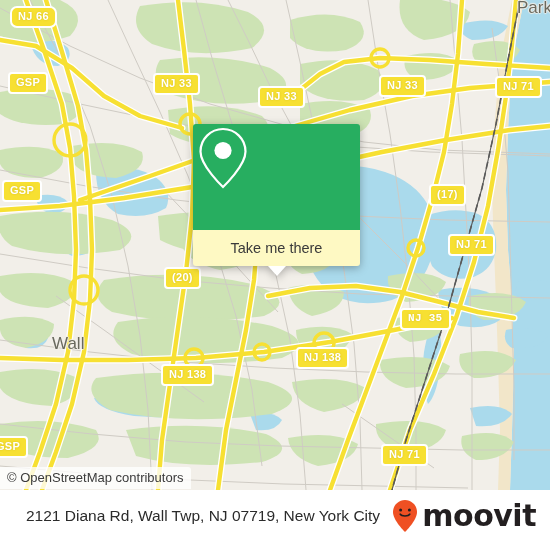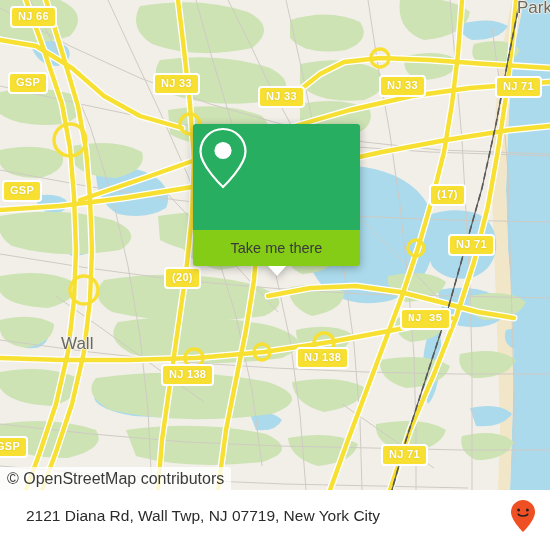--- a/index.html
+++ b/index.html
@@ -52,21 +52,21 @@
     filter:drop-shadow(0 2px 4px rgba(0,0,0,.30));
   }
   #popup-green{
     background:#27ae60;
     height:106px;
     border-radius:3px 3px 0 0;
     display:flex;align-items:center;justify-content:center;
   }
   #popup-pin{display:block;}
   #popup-button{
-    background:#84cc16;
+    background:#fef9c3;
     height:36px;
     border-radius:0 0 3px 3px;
     display:flex;align-items:center;justify-content:center;
     color:#3a3a3a;
     font-size:14.5px;
     cursor:pointer;
     position:relative;
   }
   #popup-tail{
     position:absolute;left:50%;top:142px;
@@ -75,21 +75,21 @@
     border-left:9px solid transparent;
     border-right:9px solid transparent;
     border-top:10px solid #ffffff;
   }
 
   
   #attribution{
     position:absolute;left:0;top:467px;
     background:rgba(255,255,255,.78);
     color:#3a3a3a;
-    font-size:16px;
+    font-size:13px;
     padding:3px 7px 4px 7px;
     border-radius:0 3px 0 0;
     white-space:nowrap;
   }
 
   
   #footer{
     position:absolute;left:0;top:490px;width:550px;height:60px;
     background:#ffffff;
     display:flex;align-items:center;
@@ -267,40 +267,40 @@
         <g fill="none" stroke="#5a5a5a" stroke-width="1.6" stroke-dasharray="7 4">
           <path d="M520,0 L508,60 L496,124 L482,188 L464,252 L446,316 L426,378 L406,440 L392,490"></path>
         </g>
         <g fill="none" stroke="#5a5a5a" stroke-width="1.1">
           <path d="M520,0 L508,60 L496,124 L482,188 L464,252 L446,316 L426,378 L406,440 L392,490"></path>
         </g>
       </g>
     </svg>
 
     <div id="shield-layer">
-        <div class="shield" style="left: 10px; top: 6px;">NJ 66</div>
+        <div class="shield" style="left: 10px; top: 6px; border-radius: 7px;">NJ 66</div>
         <div class="shield" style="left: 8px; top: 72px;">GSP</div>
         <div class="shield" style="left: 153px; top: 73px;">NJ 33</div>
         <div class="shield" style="left: 258px; top: 86px;">NJ 33</div>
         <div class="shield" style="left: 379px; top: 75px;">NJ 33</div>
         <div class="shield" style="left: 495px; top: 76px;">NJ 71</div>
         <div class="shield" style="left: 2px; top: 180px;">GSP</div>
         <div class="shield" style="left: 429px; top: 184px;">(17)</div>
         <div class="shield" style="left: 448px; top: 234px;">NJ 71</div>
         <div class="shield" style="left: 164px; top: 267px;">(20)</div>
         <div class="shield" style="left: 400px; top: 308px; font-family: Liberation Mono, monospace;">NJ 35</div>
         <div class="shield" style="left: 296px; top: 347px;">NJ 138</div>
         <div class="shield" style="left: 161px; top: 364px;">NJ 138</div>
         <div class="shield" style="left: -12px; top: 436px;">GSP</div>
         <div class="shield" style="left: 381px; top: 444px;">NJ 71</div>
       </div>
 
     <div id="place-layer">
         <div class="place-label big" style="left: 517px; top: -2px;">Park</div>
-        <div class="place-label big" style="left: 61px; top: 334px;">Wall</div>
+        <div class="place-label big" style="left: 52px; top: 334px;">Wall</div>
       </div>
 
     <div id="popup">
       <div id="popup-green">
         <svg id="popup-pin" width="60" height="68" viewBox="0 0 60 68">
           <path d="M30,5 C17.6,5 7.5,15.1 7.5,27.5 C7.5,42 30,63 30,63 C30,63 52.5,42 52.5,27.5 C52.5,15.1 42.4,5 30,5 Z" fill="none" stroke="#ffffff" stroke-width="2.2"></path>
           <circle cx="30" cy="26.5" r="8.6" fill="#ffffff"></circle>
         </svg>
       </div>
       <div id="popup-button">
@@ -314,16 +314,17 @@
 
   <div id="footer">
     <div id="footer-address">2121 Diana Rd, Wall Twp, NJ 07719, New York City</div>
     <div id="footer-logo">
       <svg width="26" height="34" viewBox="0 0 26 34">
         <path d="M13,1 C6.4,1 1,6.4 1,13 C1,21.5 13,33 13,33 C13,33 25,21.5 25,13 C25,6.4 19.6,1 13,1 Z" fill="#ef5023"></path>
         <circle cx="8.6" cy="11" r="1.5" fill="#231f20"></circle>
         <circle cx="17.4" cy="11" r="1.5" fill="#231f20"></circle>
         <path d="M8.2,15.2 C9.6,17.6 16.4,17.6 17.8,15.2" fill="none" stroke="#231f20" stroke-width="1.6" stroke-linecap="round"></path>
       </svg>
+      <span id="moovit-word">moovit</span>
     </div>
   </div>
 
 </div>
 
 </body></html>

